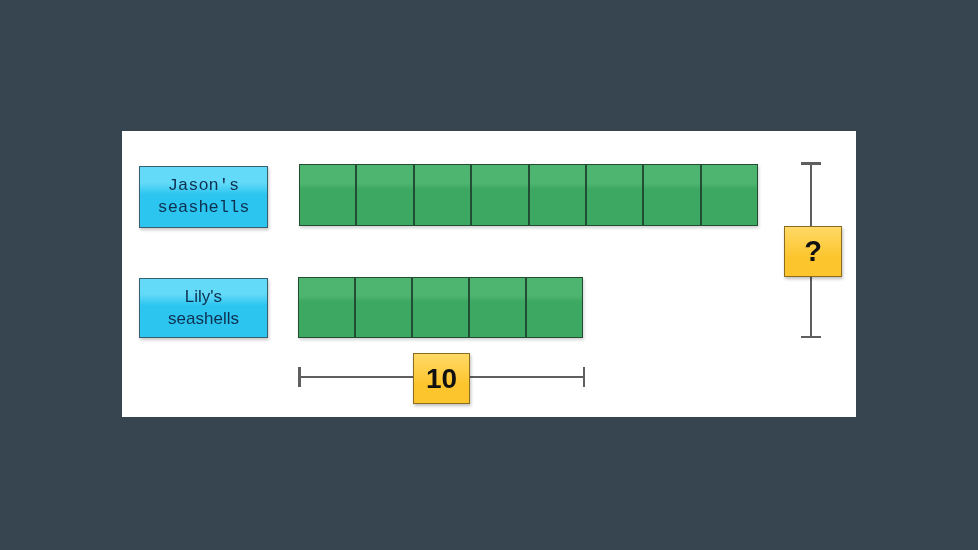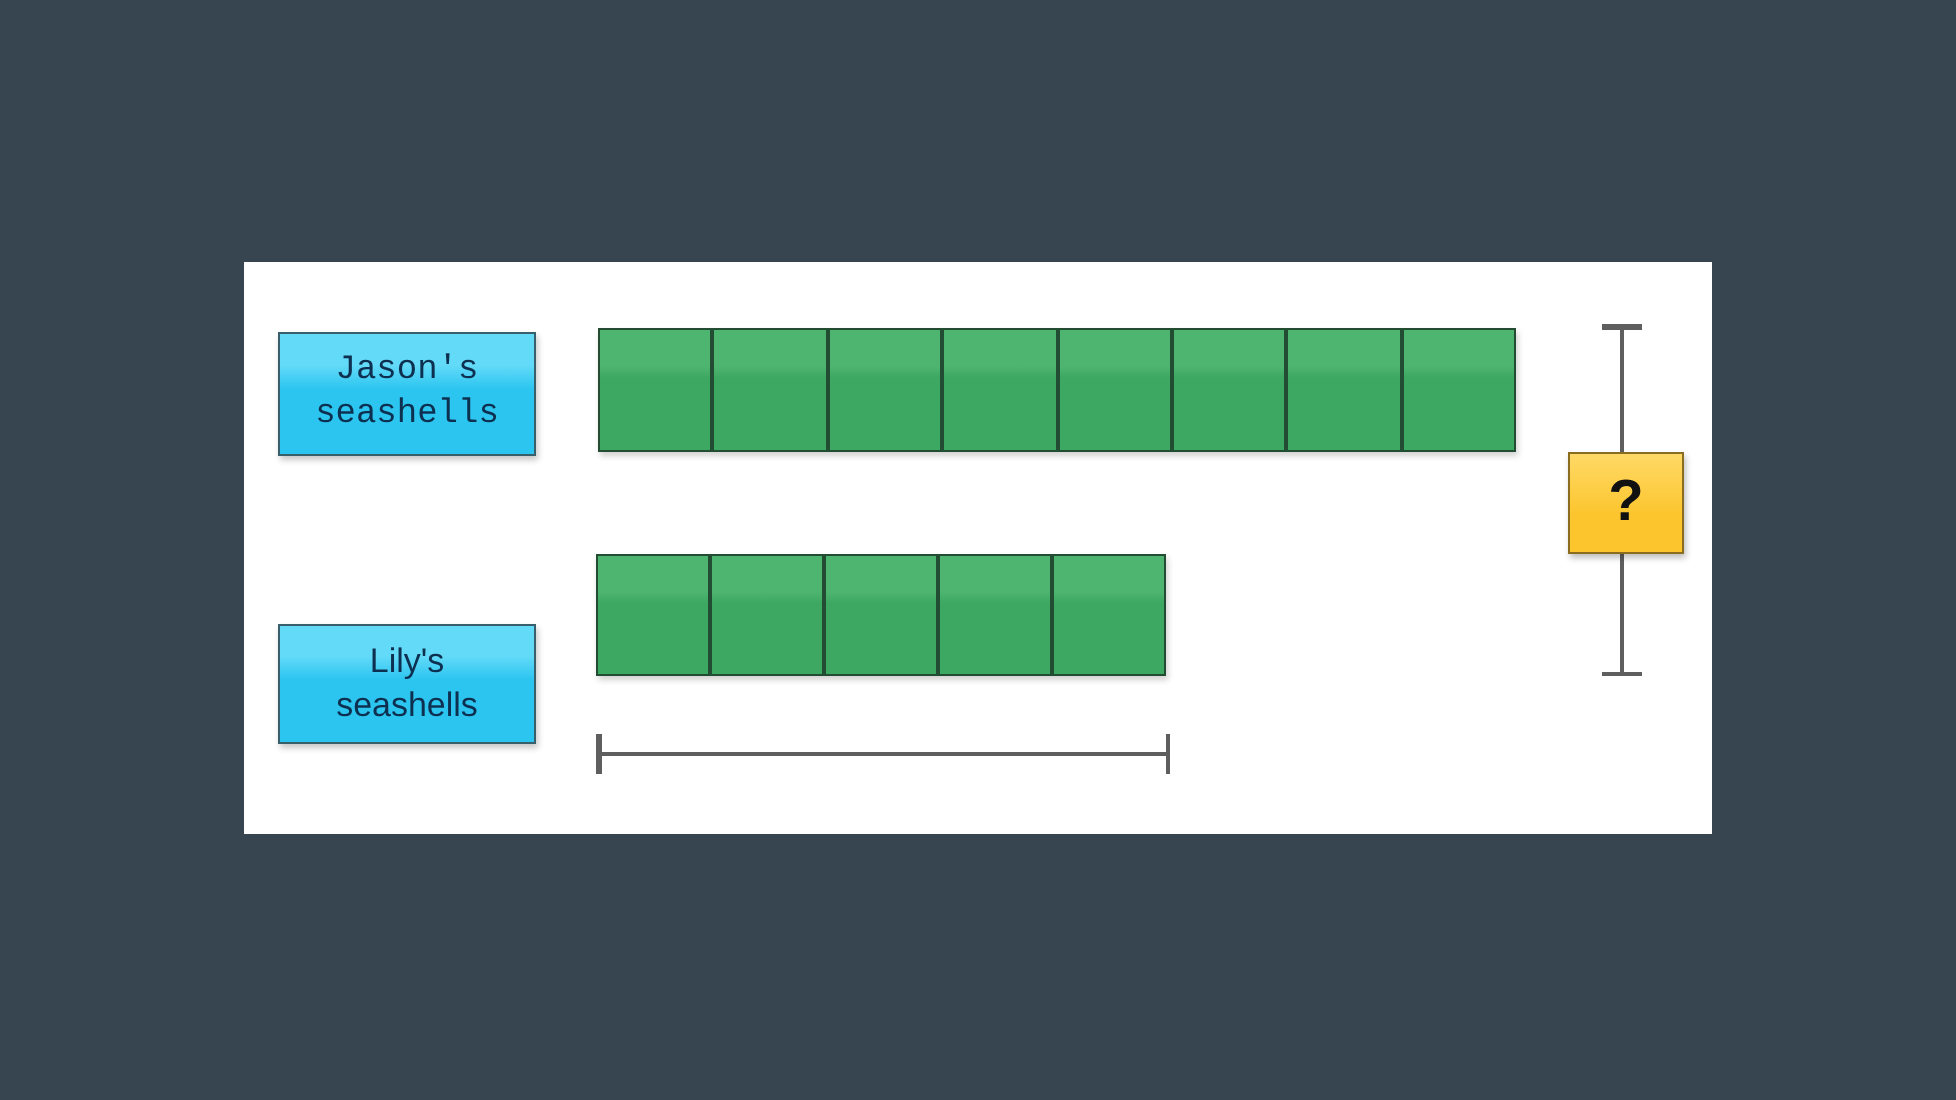--- a/index.html
+++ b/index.html
@@ -17,21 +17,21 @@
   .label-box{
     position:absolute;box-sizing:border-box;
     display:flex;align-items:center;justify-content:center;
     text-align:center;white-space:pre-line;
     font-size:17px;line-height:1.28;color:var(--label_text,#0e3050);
     background:linear-gradient(180deg,var(--label_cyan_light,#63daf8) 0%,var(--label_cyan_light,#63daf8) 26%,var(--label_cyan,#2cc5f0) 46%,var(--label_cyan,#2cc5f0) 100%);
     border:1.5px solid var(--label_border,#38606c);
     box-shadow:1px 2px 3px rgba(0,0,0,.22);
   }
   #jason-label{left:17px;top:35px;width:129px;height:62px;font-family:Liberation Mono, monospace;}
-  #lily-label{left:17px;top:147px;width:129px;height:60px;margin-top:34px;}
+  #lily-label{left:17px;top:147px;width:129px;height:60px;}
   .bar{
     position:absolute;box-sizing:border-box;display:flex;
     border:1.5px solid var(--bar_border,#234d33);
     box-shadow:1px 2px 3px rgba(0,0,0,.18);
   }
   .bar .seg{
     flex:1;
     background:linear-gradient(180deg,var(--bar_green_light,#4eb570) 0%,var(--bar_green_light,#4eb570) 30%,var(--bar_green,#3da861) 40%,var(--bar_green,#3da861) 100%);
     border-right:2px solid var(--bar_border,#234d33);
   }
@@ -92,20 +92,21 @@
         <div class="seg"></div>
         <div class="seg"></div>
       </div>
 
     <div class="h-bracket">
       <div class="tick tick-left"></div>
       <div class="h-line"></div>
       <div class="tick tick-right"></div>
     </div>
 
+    <div class="measure-box" id="ten-box">10</div>
 
     <div class="v-bracket">
       <div class="tick tick-top"></div>
       <div class="v-line"></div>
       <div class="tick tick-bottom"></div>
     </div>
 
     <div class="measure-box" id="q-box">?</div>
 
   </div>

